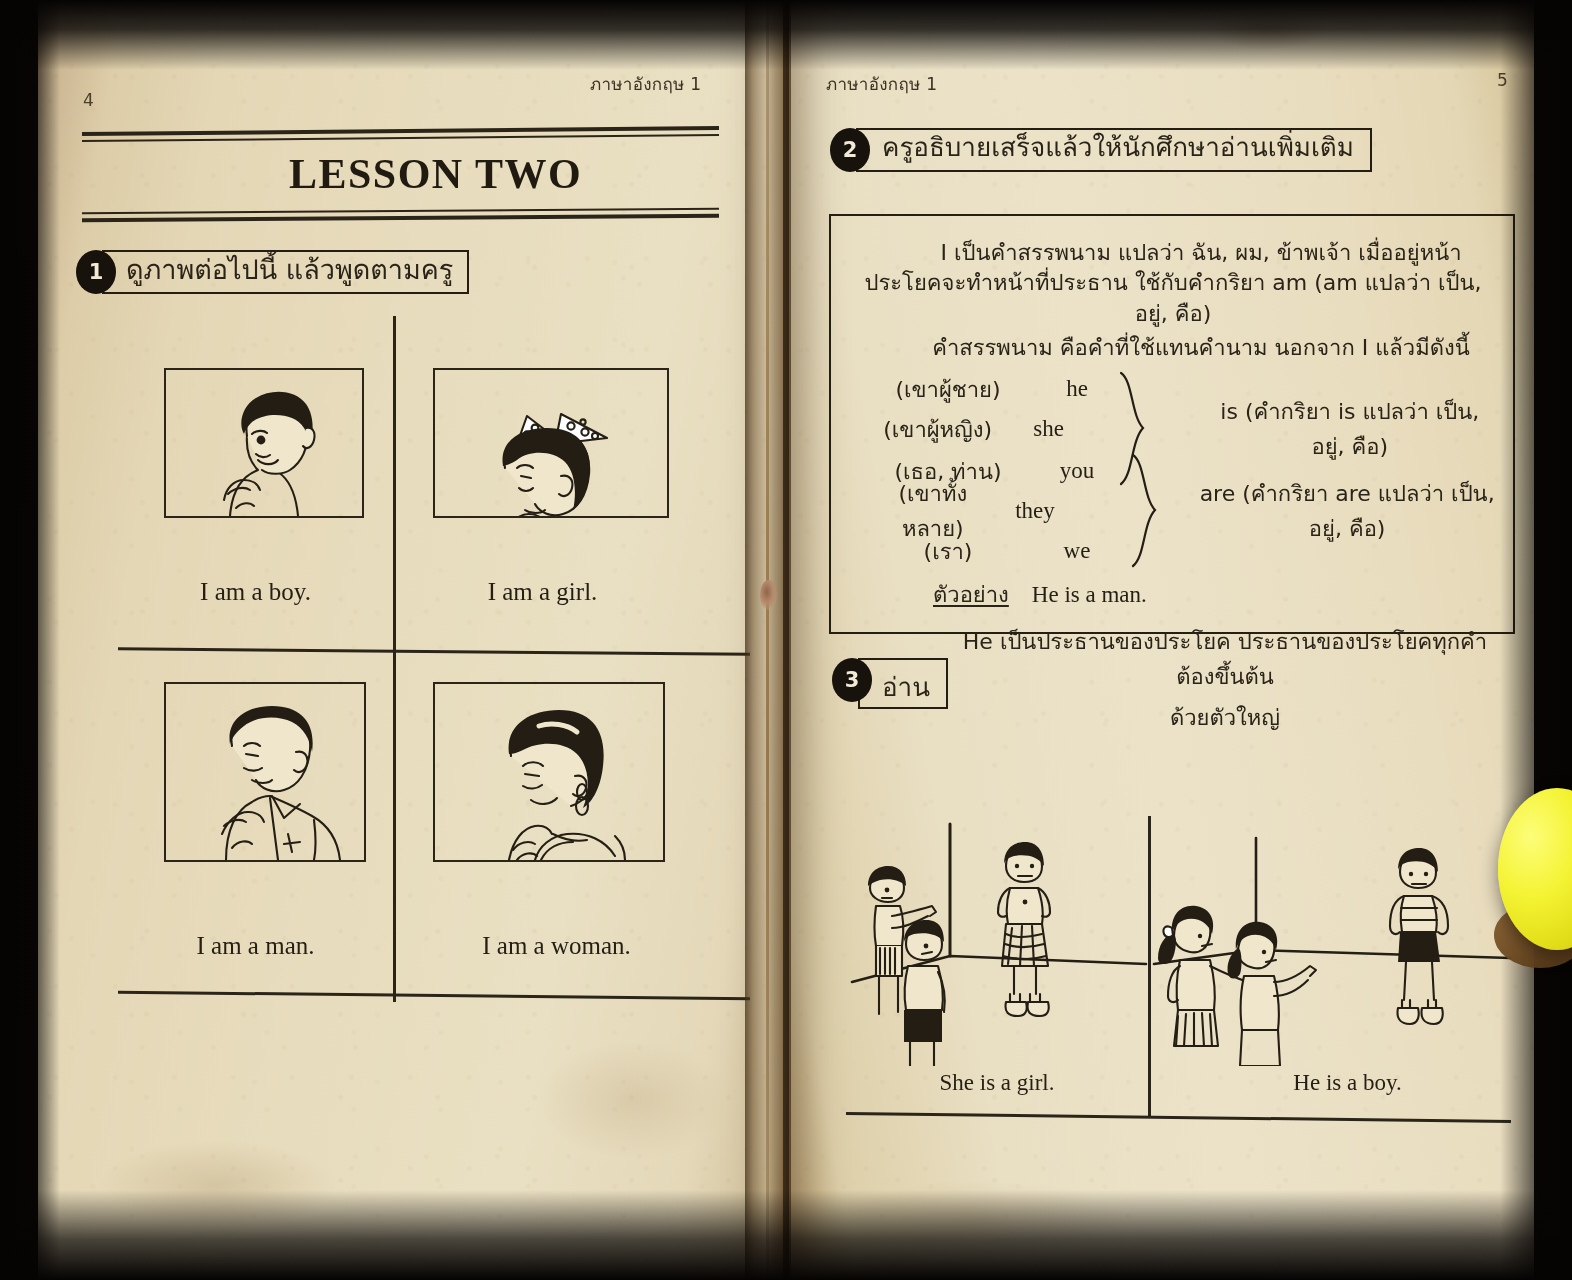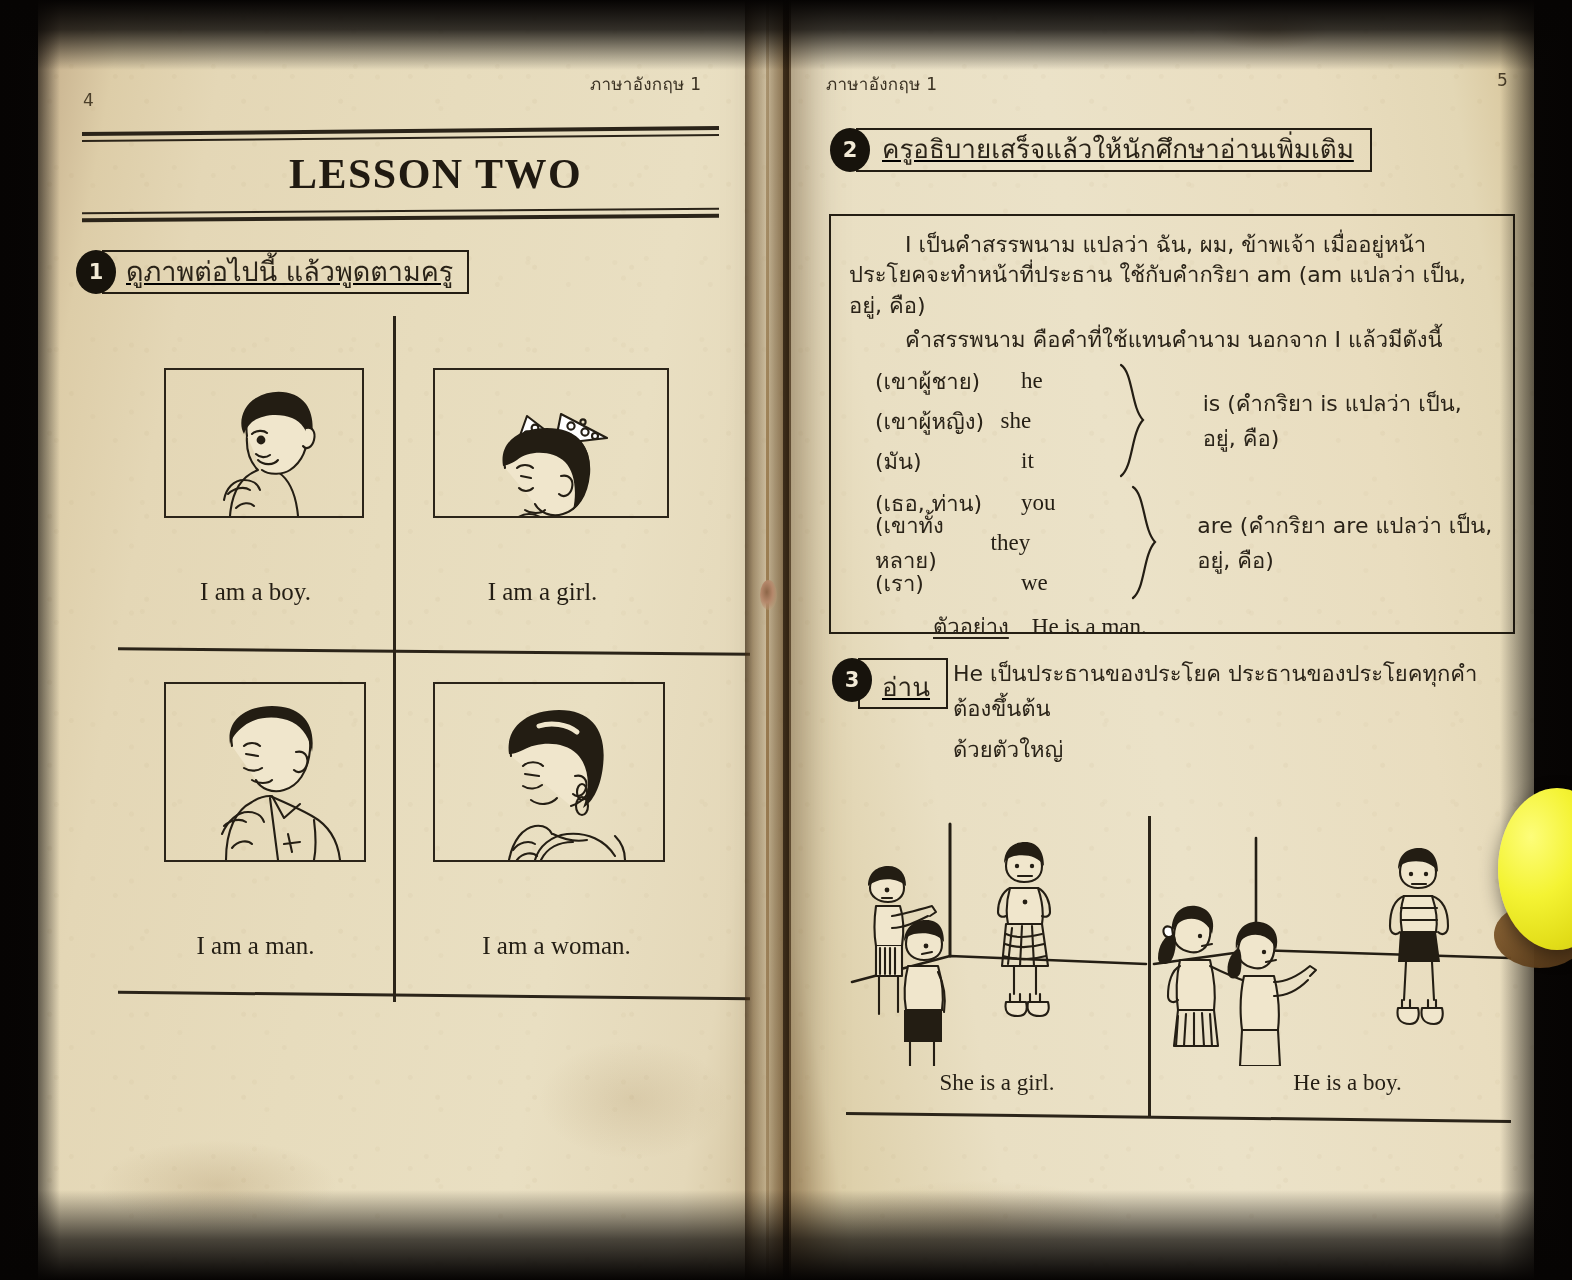--- a/index.html
+++ b/index.html
@@ -48,33 +48,33 @@
 
   #lesson-title{position:absolute;left:80px;top:150px;width:635px;text-align:center;
     font-family:"Liberation Serif",serif;font-weight:bold;font-size:42px;letter-spacing:1.5px;color:#201a11;}
 
   
   .step{position:absolute;display:flex;align-items:stretch;}
   .step-num{width:40px;height:44px;border-radius:50%;background:#17130c;color:#f2ead6;
     font-family:"DejaVu Sans",sans-serif;font-weight:bold;font-size:21px;
     display:flex;align-items:center;justify-content:center;flex:none;position:relative;z-index:2;}
   .step-box{border:2.5px solid #231d13;background:transparent;margin-left:-14px;
-    display:flex;align-items:flex-end;padding:2px 14px 6px 22px;text-decoration:underline;}
+    display:flex;align-items:center;padding:2px 14px 6px 22px;}
   .step-box .thai{font-size:27px;line-height:1.05;white-space:nowrap;}
 
   
   #pic-grid{position:absolute;left:80px;top:316px;width:632px;height:690px;}
   .grid-line{position:absolute;background:#2b2419;}
   .cell{position:absolute;}
   .frame{position:absolute;border:2.5px solid #2b2419;overflow:hidden;background:transparent;}
   .caption{position:absolute;width:100%;text-align:center;font-size:25px;}
 
   
   #explain-box{position:absolute;left:829px;top:214px;width:682px;height:416px;border:2.5px solid #241e13;}
-  #explain-inner{position:absolute;inset:0;padding:14px 16px 0 18px;}
+  #explain-inner{position:absolute;inset:0;padding:22px 16px 0 18px;text-align:center;}
   .ex-para{font-size:22px;line-height:1.38;text-indent:56px;}
   .pron-row{display:flex;align-items:center;height:40px;font-size:22px;}
   .pron-thai{width:146px;}
   .pron-eng{width:112px;font-family:"Liberation Serif",serif;font-size:23px;}
   .brace{position:absolute;font-family:"Liberation Serif",serif;color:#241e14;}
   .ex-underline{text-decoration:underline;text-underline-offset:3px;}
 
   
   .s3line{position:absolute;font-size:22px;}
 
@@ -261,24 +261,20 @@
       <div style="position:relative;margin-top:6px;padding-left:26px;">
         <div class="pron-row">
           <span class="pron-thai thai">(เขาผู้ชาย)</span>
           <span class="pron-eng eng">he</span>
         </div>
         <div class="pron-row">
           <span class="pron-thai thai">(เขาผู้หญิง)</span>
           <span class="pron-eng eng">she</span>
           <span class="thai" style="margin-left:106px;font-size:22px;">is (คำกริยา is แปลว่า เป็น, อยู่, คือ)</span>
         </div>
-        <div class="pron-row">
-          <span class="pron-thai thai">(มัน)</span>
-          <span class="pron-eng eng">it</span>
-        </div>
         <svg class="brace" style="left:268px;top:2px;" width="38" height="116" viewBox="0 0 38 116">
           <path d="M4 2 C16 10 14 44 26 57 C14 70 16 104 4 113" fill="none" stroke="#241e14" stroke-width="2.2" stroke-linecap="round"></path>
         </svg>
       </div>
 
       <div style="position:relative;margin-top:2px;padding-left:26px;">
         <div class="pron-row">
           <span class="pron-thai thai">(เธอ, ท่าน)</span>
           <span class="pron-eng eng">you</span>
         </div>

